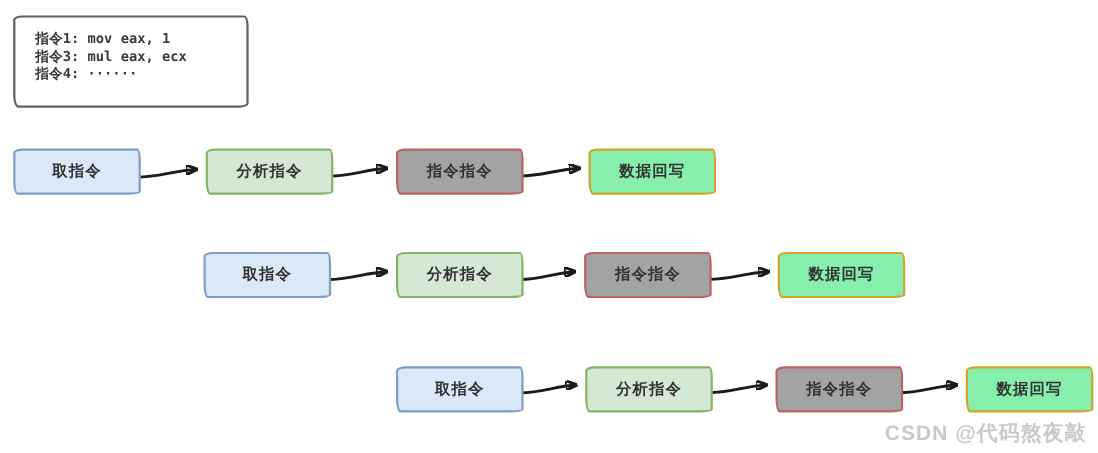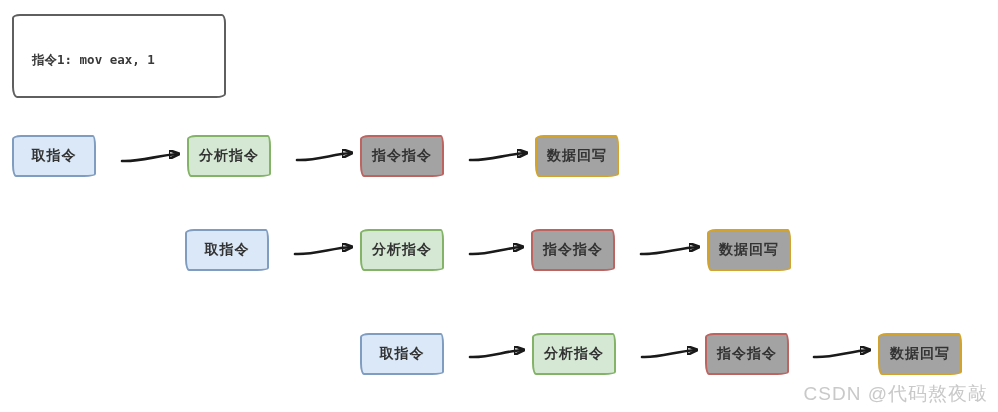--- a/index.html
+++ b/index.html
@@ -28,43 +28,42 @@
     box-sizing: border-box;
     padding: 11px 0 0 18px;
   }
   .code-line {
     font-family: "DejaVu Sans Mono", monospace;
     font-weight: bold;
     font-size: 12.5px;
     line-height: 16px;
     color: #3a3a3a;
     white-space: pre;
-    margin-top: 25px;
   }
   
   .stage {
     position: absolute;
-    width: 84px;
+    width: 116px;
     height: 42px;
     box-sizing: border-box;
     border-width: 2px;
     border-style: solid;
     border-radius: 9px 3px 12px 4px / 4px 11px 3px 12px;
     display: flex;
     align-items: center;
     justify-content: center;
     font-size: 14px;
     font-weight: bold;
     color: #333333;
     letter-spacing: 1px;
   }
   .blue   { background: #dbe8f8; border-color: #7f9cc1; }
   .green  { background: #d5e8d4; border-color: #82b366; font-family: Liberation Serif, serif; }
   .red    { background: #a3a3a3; border-color: #bd6360; }
-  .orange { background: #a3a3a3; border-color: #d2a42d; }
+  .orange { background: #86efac; border-color: #d2a42d; }
 
   
   .r1 { top: 135px; }
   .r2 { top: 229px; }
   .r3 { top: 333px; }
   .r1.c1 { left: 12px;  }
   .r1.c2 { left: 187px; }
   .r1.c3 { left: 360px; }
   .r1.c4 { left: 535px; }
   .r2.c1 { left: 185px; }
@@ -92,29 +91,32 @@
     stroke-linecap: round;
   }
   
   .watermark {
     position: absolute;
     right: 10px;
     top: 381px;
     font-size: 19px;
     color: #c9c9c9;
     letter-spacing: 1px;
+    font-weight: bold;
   }
 </style>
 </head>
 <body>
 
 <div class="canvas">
 
   <div class="code-box">
     <div class="code-line">指令1: mov eax, 1</div>
+    <div class="code-line">指令3: mul eax, ecx</div>
+    <div class="code-line">指令4: ······</div>
   </div>
 
   <svg class="arrows" viewBox="0 0 998 412">
     <defs>
       <marker id="ah" markerWidth="11" markerHeight="9" refX="9" refY="4.5" orient="auto" markerUnits="userSpaceOnUse">
         <path d="M0,0 L11,4.5 L0,9 Z" fill="#1a1a1a" stroke="none"></path>
       </marker>
     </defs>
     <path d="M122,161 C141,162 158,155 178,154" marker-end="url(#ah)"></path>
     <path d="M297,160 C316,161 333,154 351,153" marker-end="url(#ah)"></path>

